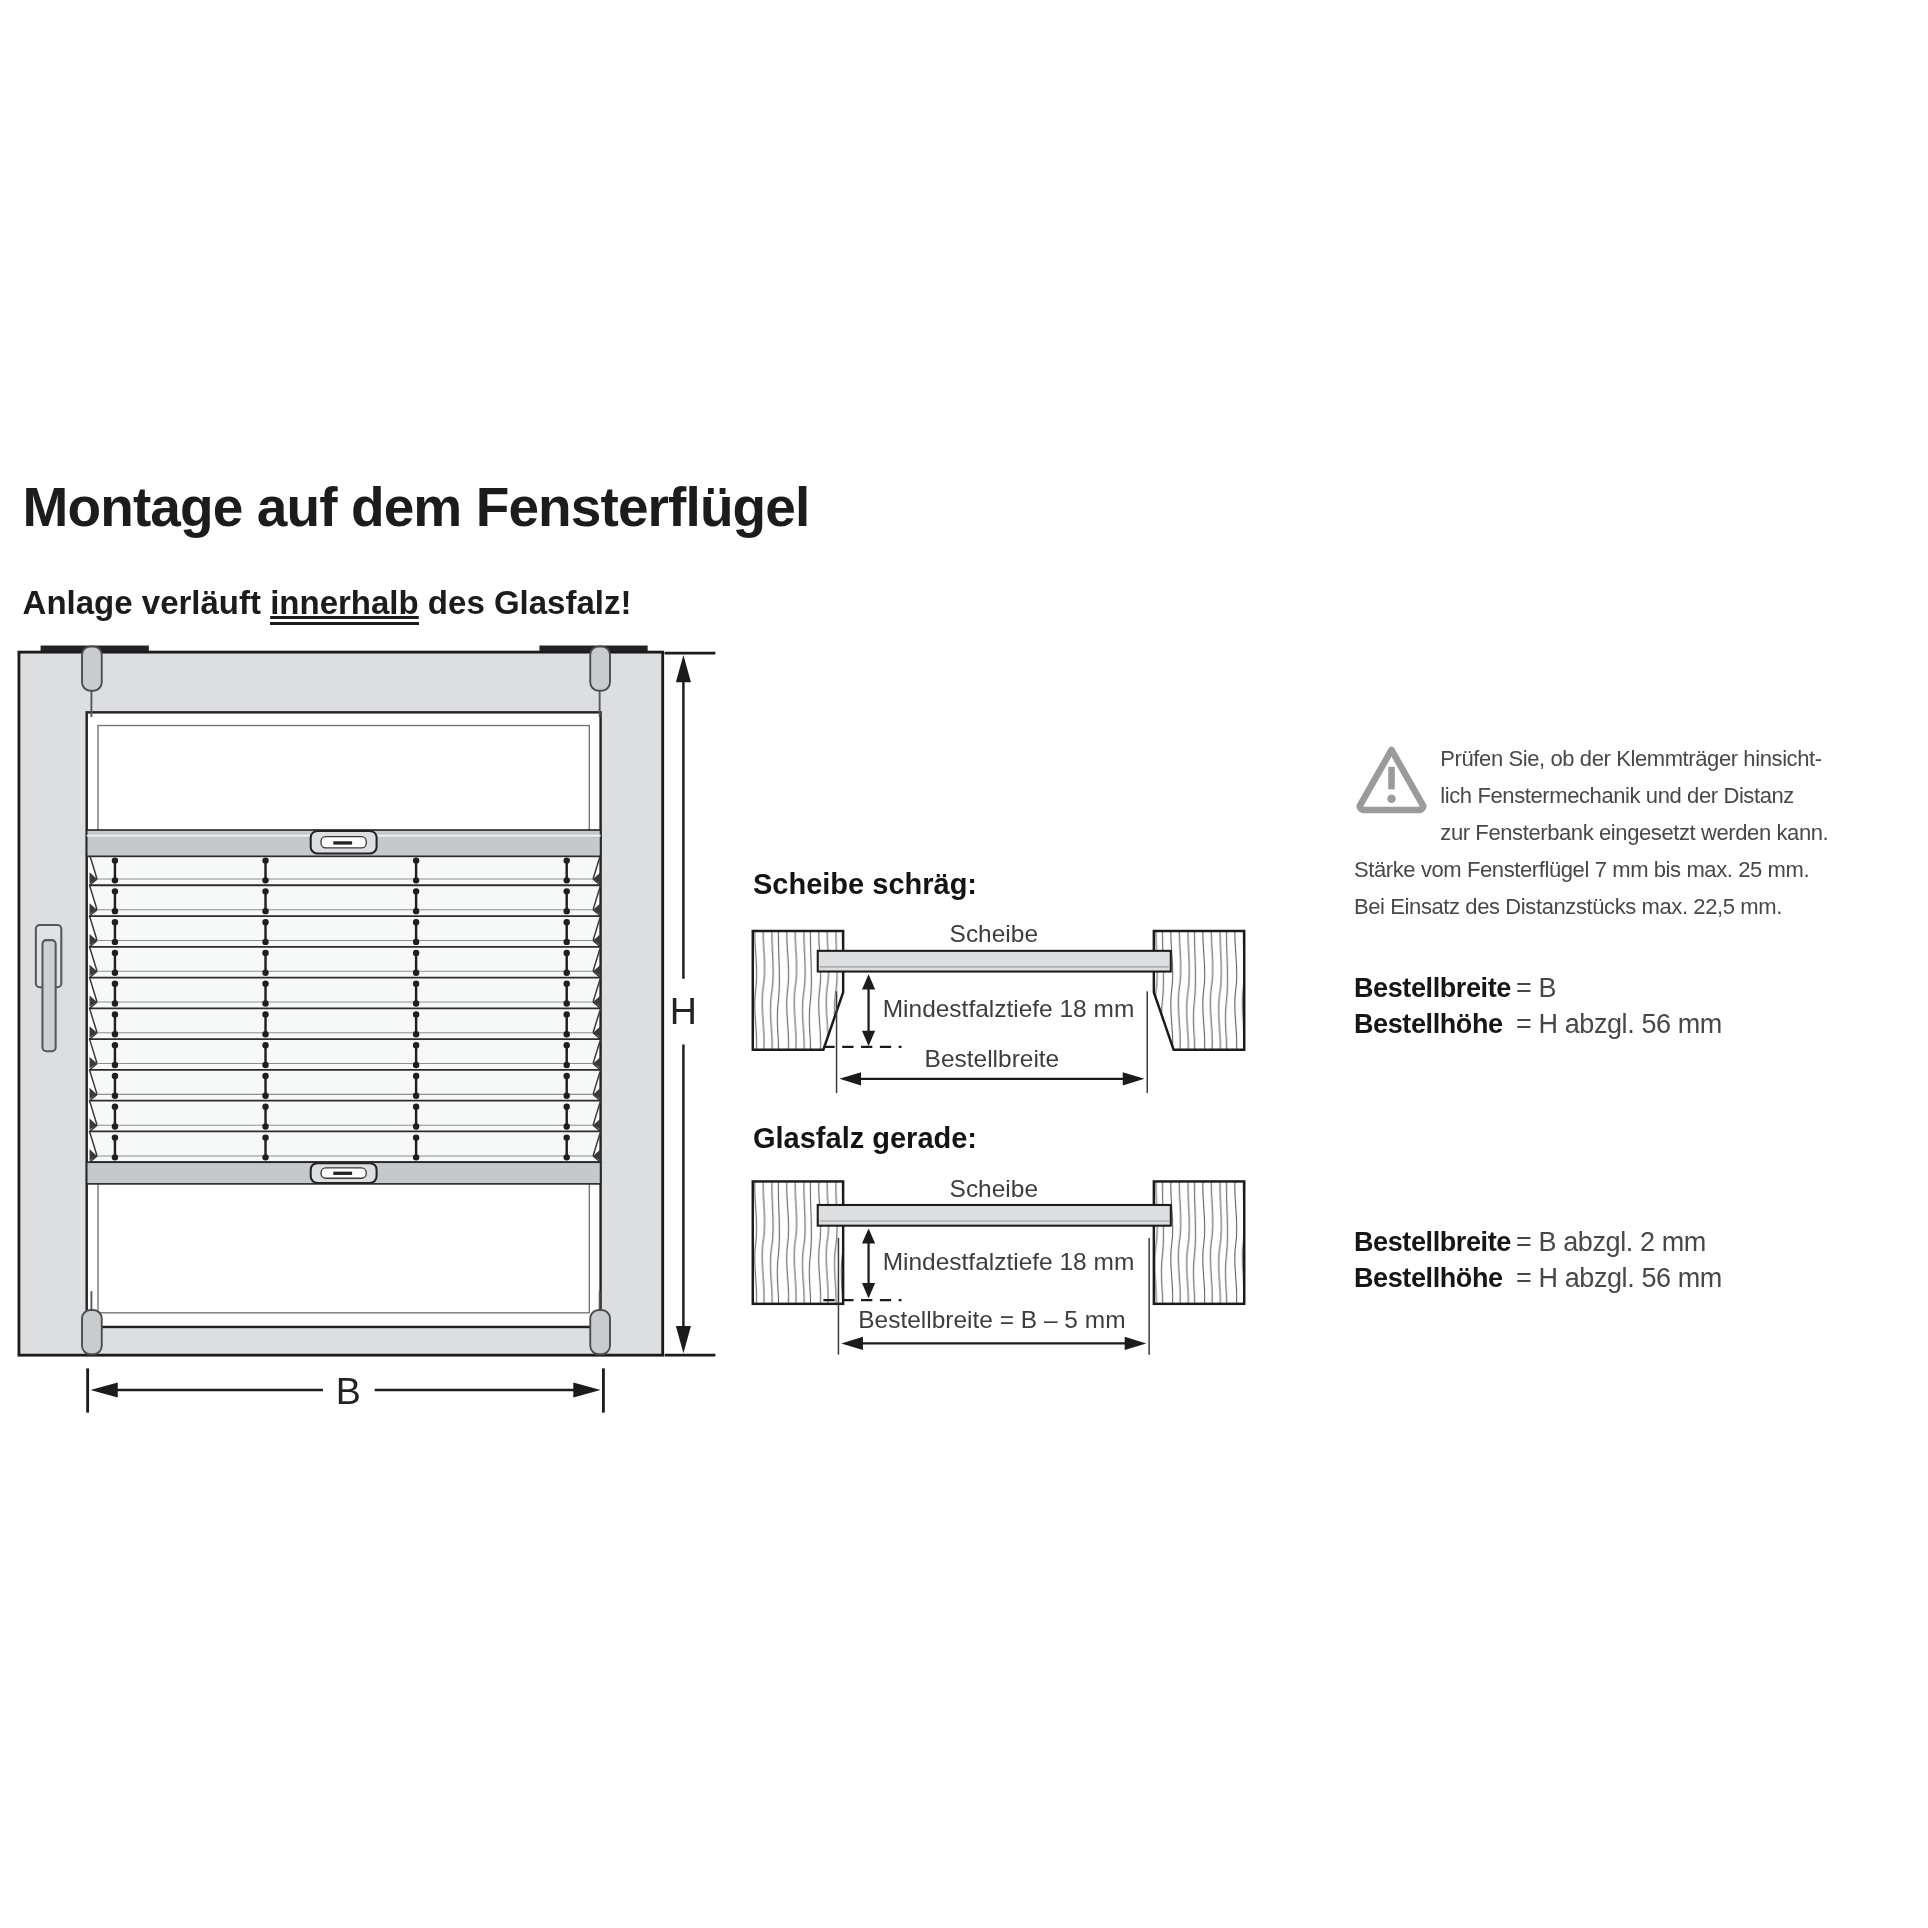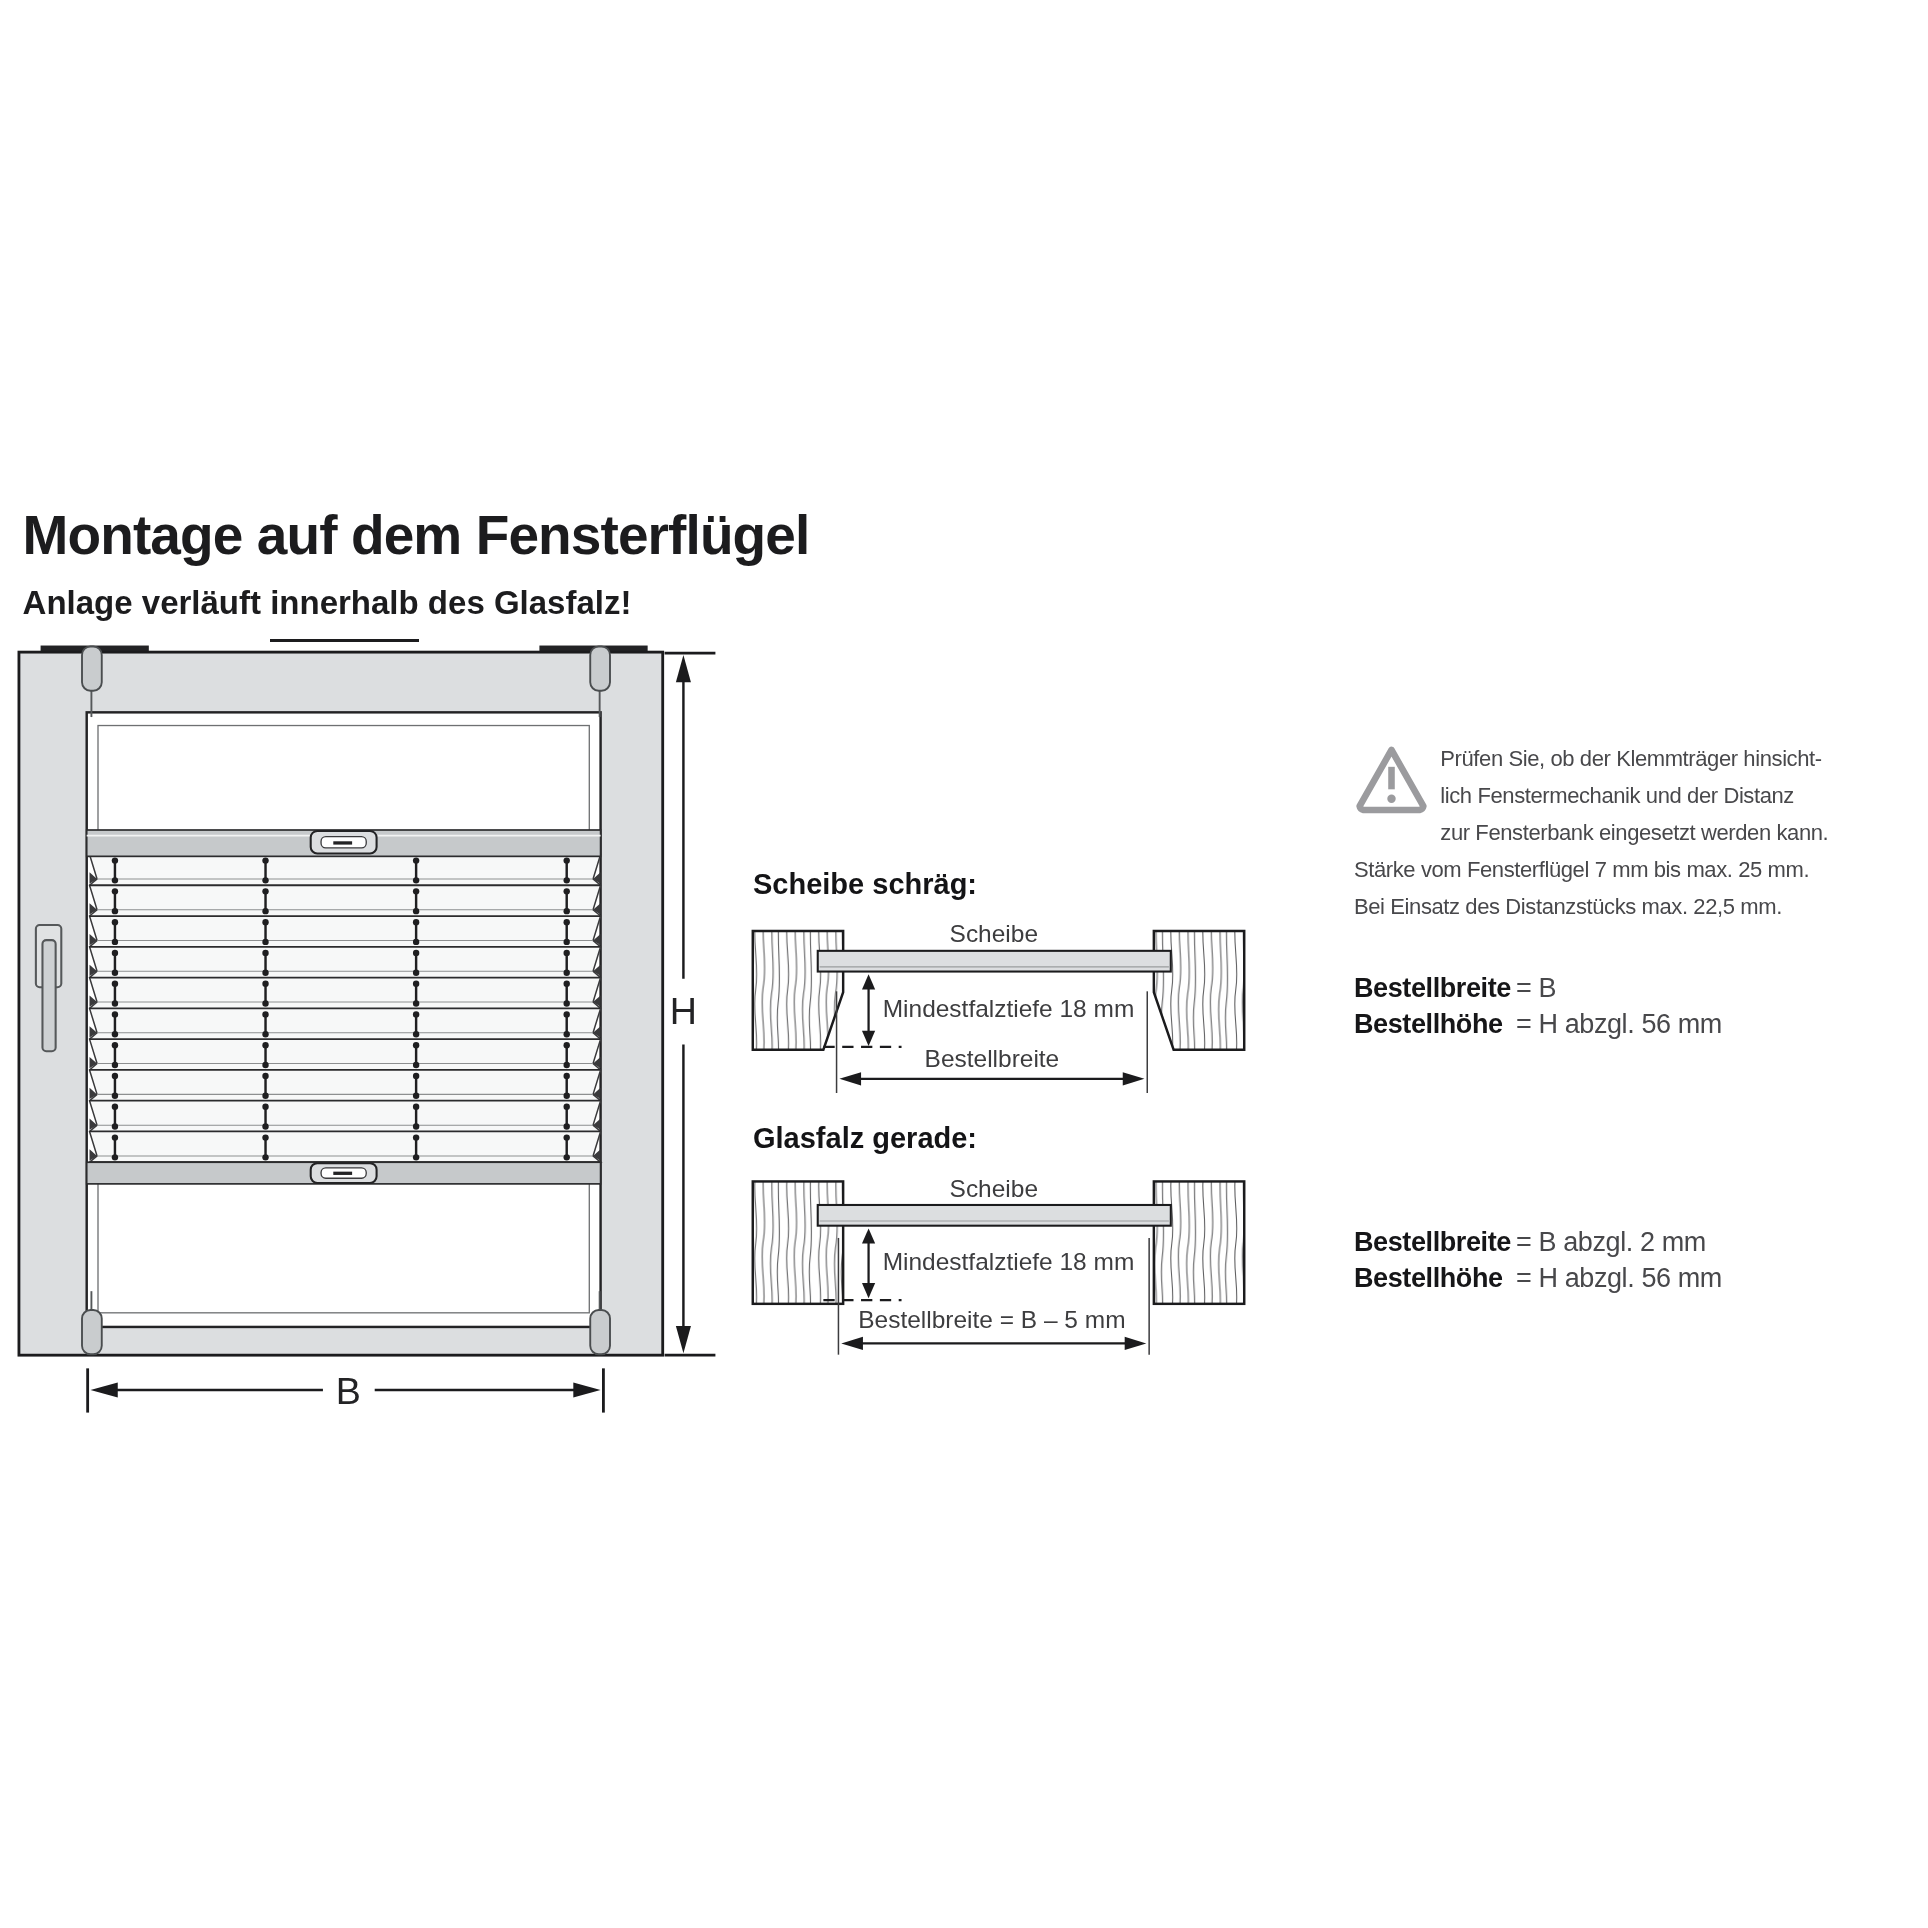--- a/index.html
+++ b/index.html
@@ -1,22 +1,22 @@
 <!DOCTYPE html>
 <html style="font-size:15px"><head>
 <meta charset="utf-8">
 <style>
   html,body{margin:0;padding:0;background:#fff;}
   .canvas{position:relative;width:1928px;height:1928px;background:#ffffff;overflow:hidden;
           font-family:"Liberation Sans", sans-serif;color:#1d1d1f;}
   .abs{position:absolute;}
   
-  .title{left:22.6px;top:503px;font-size:55px;font-weight:bold;letter-spacing:-0.9px;color:#1c1c1e;white-space:nowrap;}
+  .title{left:22.6px;top:475px;font-size:55px;font-weight:bold;letter-spacing:-0.9px;color:#1c1c1e;white-space:nowrap;}
   .subtitle{left:22.6px;top:584px;font-size:33px;font-weight:bold;color:#1c1c1e;white-space:nowrap;}
-  .subtitle .u{border-bottom:3.8px solid #1c1c1e;padding-bottom:18px;}
+  .subtitle .u{border-bottom:3.8px solid #1c1c1e;padding-bottom:1px;text-decoration:underline;}
   
   .fig-head{font-size:29px;font-weight:bold;color:#141416;white-space:nowrap;}
   .fig-head.schraeg{left:753px;top:868px;}
   .fig-head.gerade{left:753px;top:1122px;}
   
   .warning{left:1354px;top:740px;width:571px;font-size:22px;line-height:37px;
            letter-spacing:-0.4px;color:#48484b;}
   .warning .tri{float:left;width:75px;height:70px;margin:3.8px 11.3px 1.9px 0;}
   .warning .txt{white-space:pre-line;}
   .specs{left:1354px;width:571px;display:grid;grid-template-columns:162px auto;

